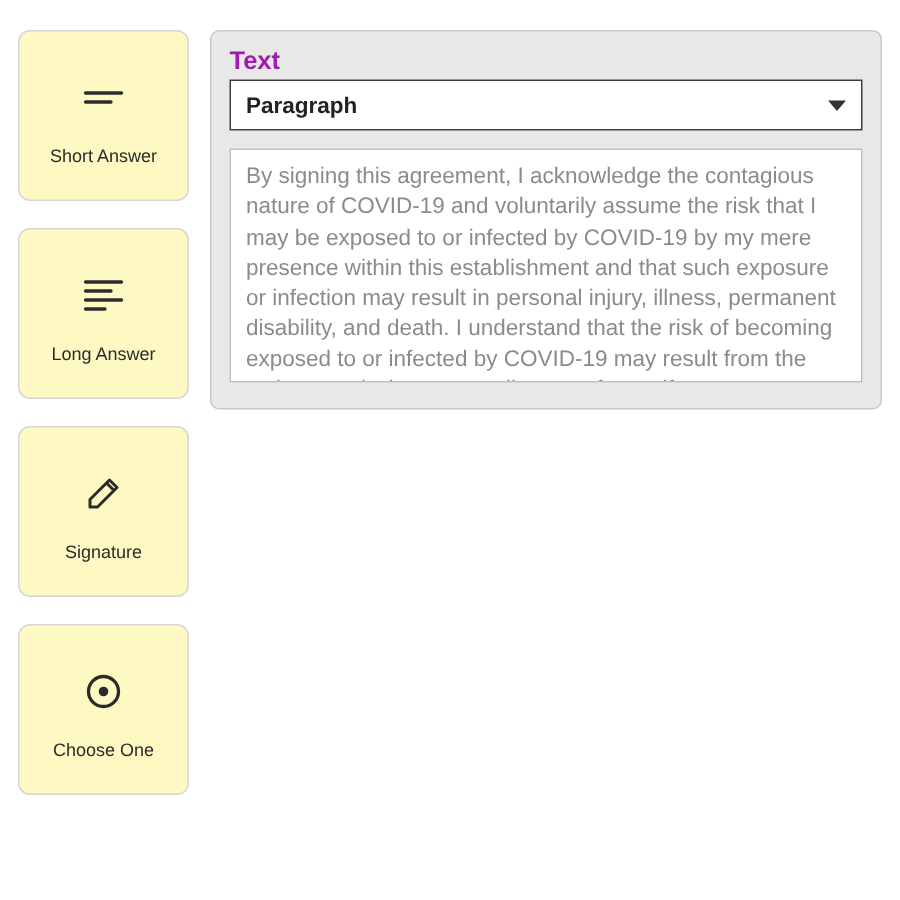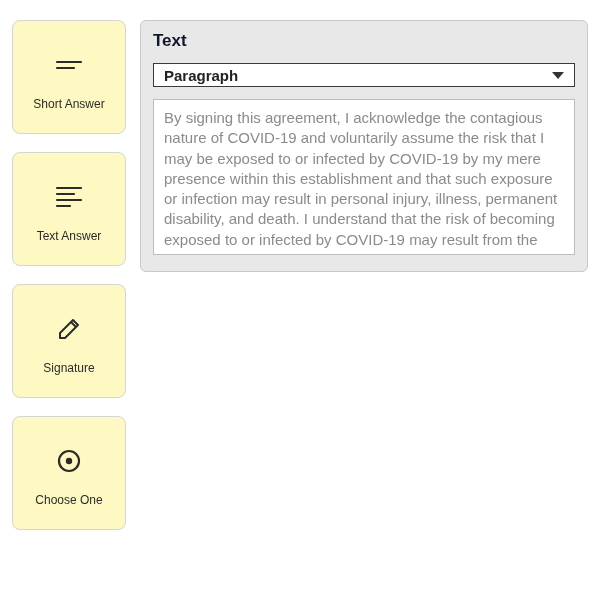--- a/index.html
+++ b/index.html
@@ -50,27 +50,27 @@
     .panel {
       flex: 1;
       background: #e8e8e8;
       border: 1px solid #c9c9c9;
       border-radius: 6px;
       padding: 10px 12px 12px 12px;
     }
     .panel-title {
       font-size: 17px;
       font-weight: 600;
-      color: #0f172a;
-      margin-bottom: 12px;
+      color: #a21caf;
+      margin-bottom: 2px;
     }
     .select-row {
       position: relative;
       width: 100%;
-      height: 24px;
+      height: 34px;
       background: #fff;
       border: 1px solid #3a3a3a;
       display: flex;
       align-items: center;
       padding: 0 10px;
       cursor: pointer;
       margin-bottom: 12px;
     }
     .select-value {
       font-size: 15px;
@@ -117,21 +117,21 @@
 
     <div class="field-tile">
       <span class="icon-wrap">
         <svg width="30" height="26" viewBox="0 0 30 26">
           <line x1="3" y1="4" x2="27" y2="4" stroke="#2b2b2b" stroke-width="2.2" stroke-linecap="round"></line>
           <line x1="3" y1="10" x2="20" y2="10" stroke="#2b2b2b" stroke-width="2.2" stroke-linecap="round"></line>
           <line x1="3" y1="16" x2="27" y2="16" stroke="#2b2b2b" stroke-width="2.2" stroke-linecap="round"></line>
           <line x1="3" y1="22" x2="16" y2="22" stroke="#2b2b2b" stroke-width="2.2" stroke-linecap="round"></line>
         </svg>
       </span>
-      <span class="tile-label">Text Answer</span>
+      <span class="tile-label">Long Answer</span>
     </div>
 
     <div class="field-tile">
       <span class="icon-wrap">
         <svg width="30" height="30" viewBox="0 0 30 30">
           <path d="M6 24 L6 19 L19 6 L24 11 L11 24 Z" fill="none" stroke="#2b2b2b" stroke-width="2" stroke-linejoin="round"></path>
           <line x1="17" y1="8" x2="22" y2="13" stroke="#2b2b2b" stroke-width="2"></line>
         </svg>
       </span>
       <span class="tile-label">Signature</span>

